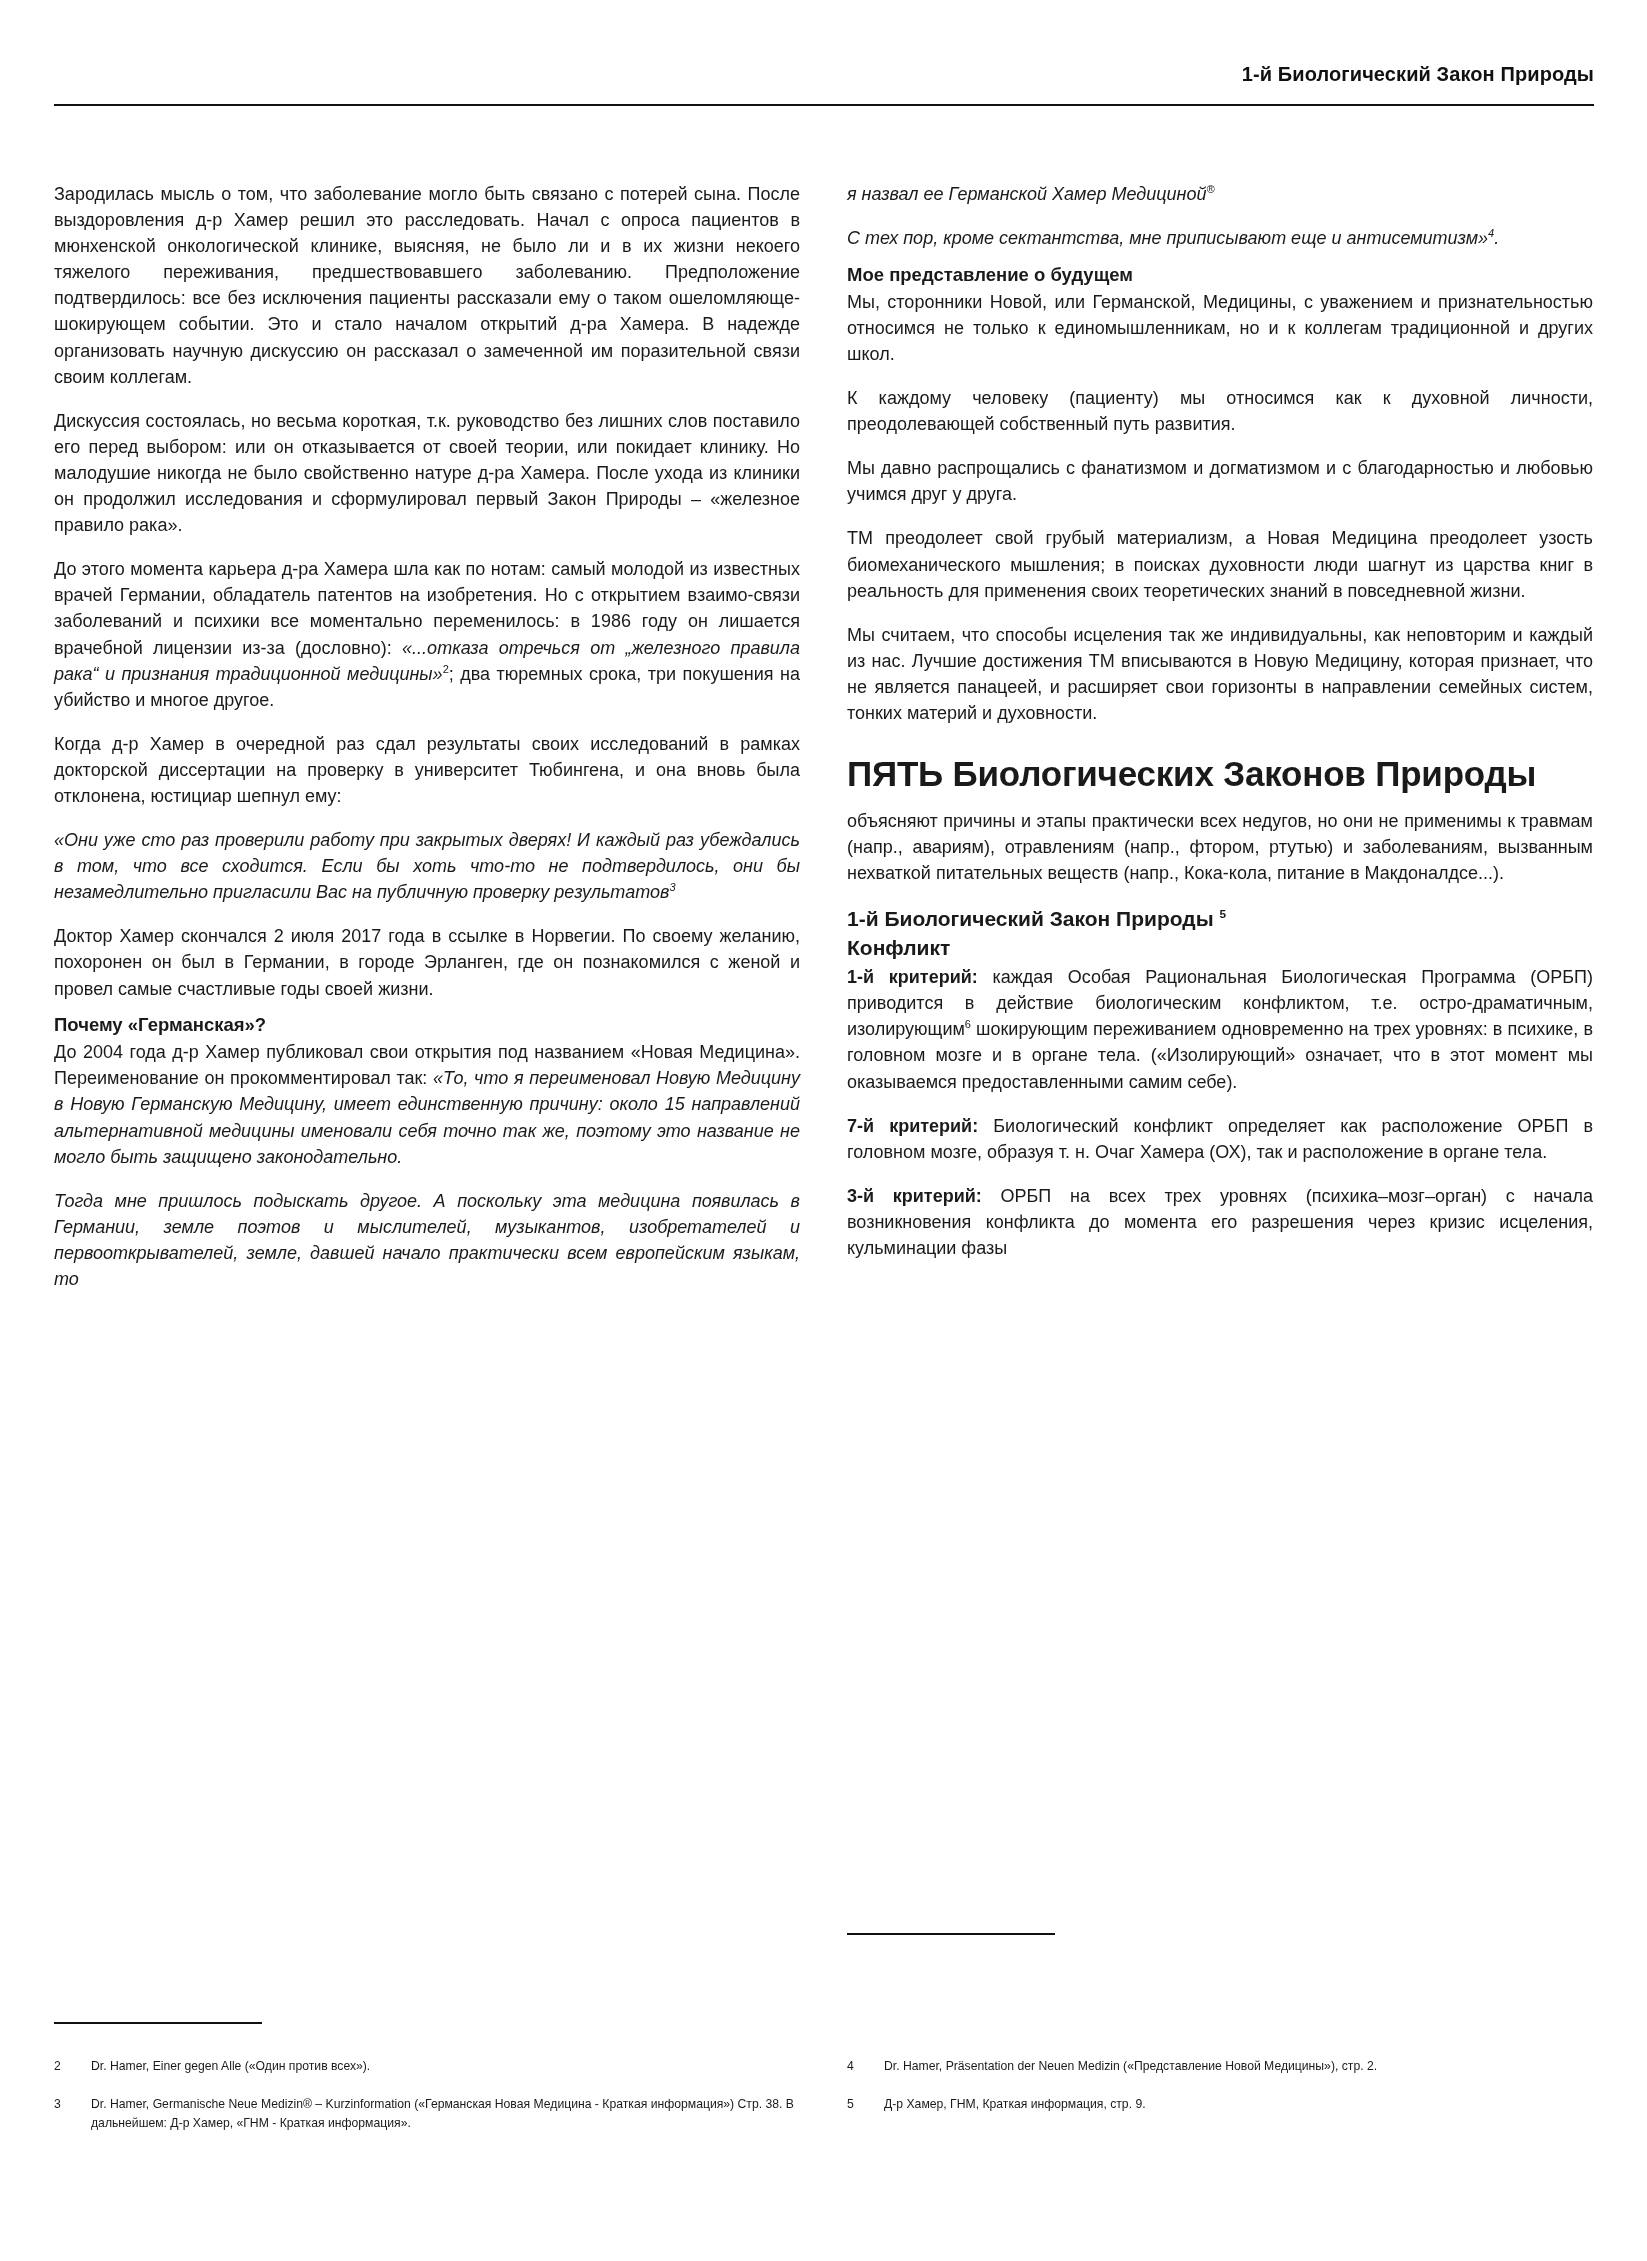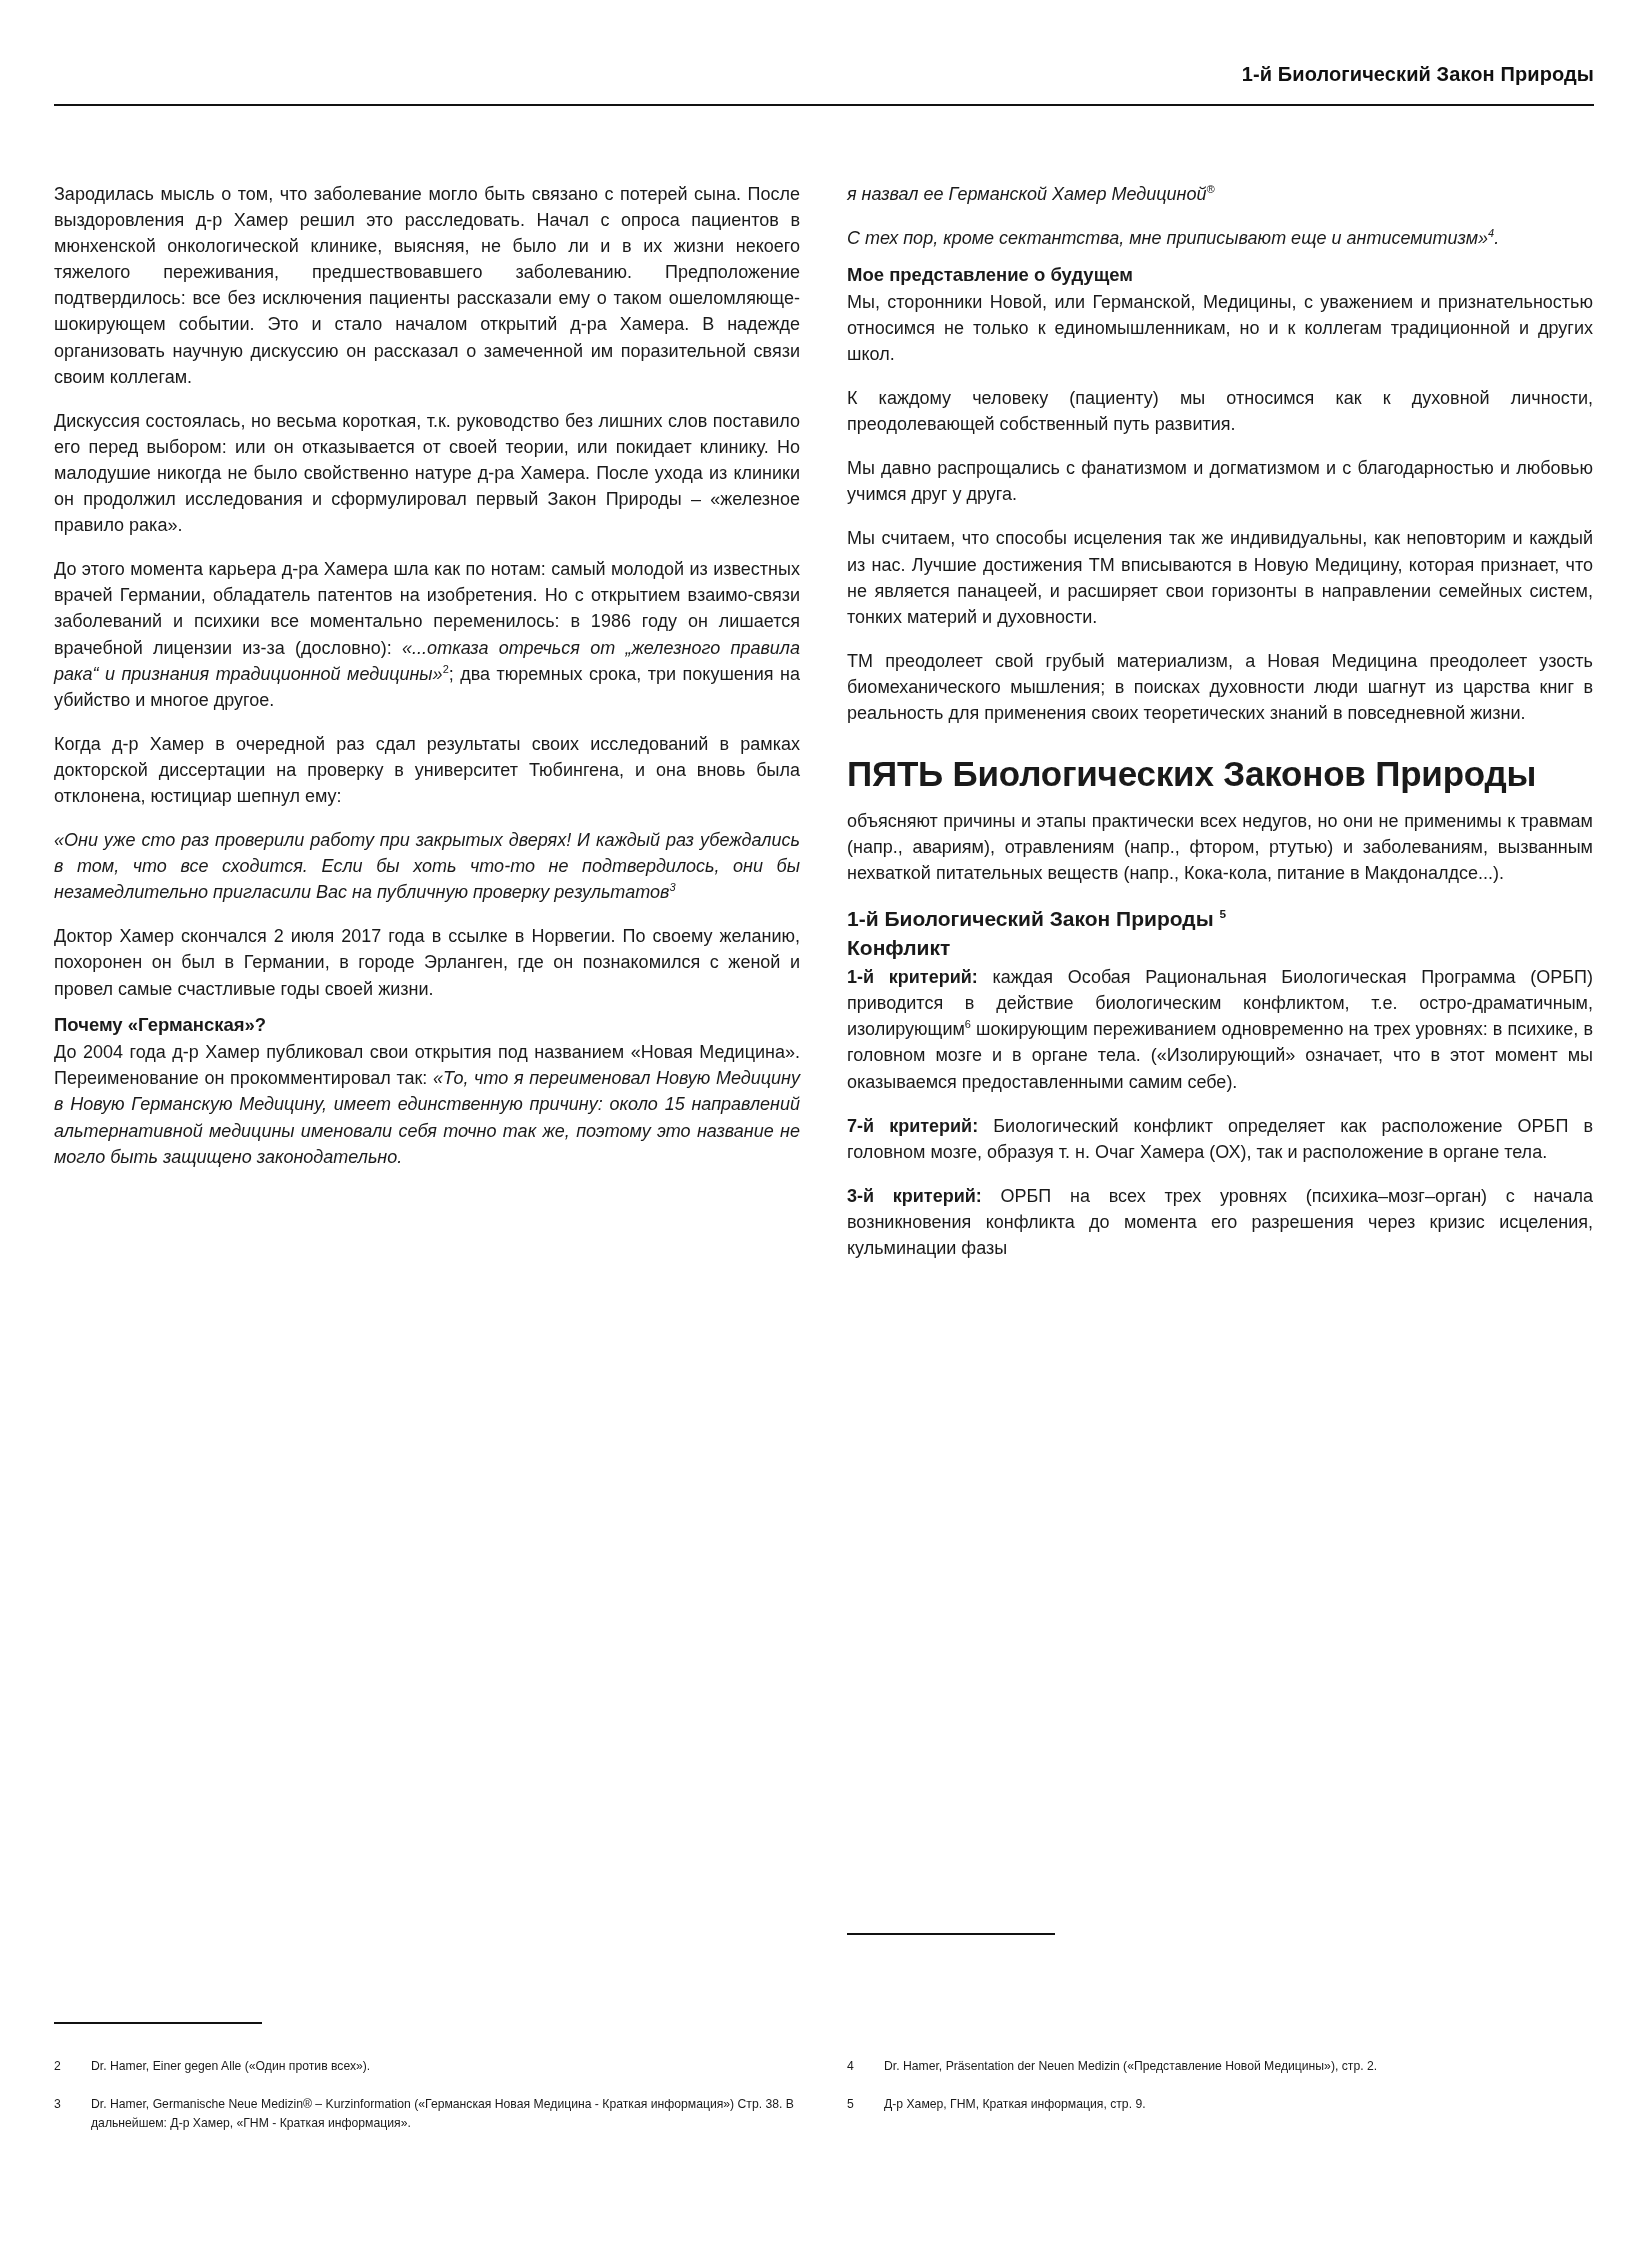--- a/index.html
+++ b/index.html
@@ -165,36 +165,37 @@
       <p class="body">Когда д-р Хамер в очередной раз сдал результаты своих исследований в рамках докторской диссертации на проверку в университет Тюбингена, и она вновь была отклонена, юстициар шепнул ему:</p>
 
       <p class="body italic"><span>«Они уже сто раз проверили работу при закрытых дверях! И каждый раз убеждались в том, что все сходится. Если бы хоть что-то не подтвердилось, они бы незамедлительно пригласили Вас на публичную проверку результатов</span><sup class="fn">3</sup></p>
 
       <p class="body">Доктор Хамер скончался 2 июля 2017 года в ссылке в Норвегии. По своему желанию, похоронен он был в Германии, в городе Эрланген, где он познакомился с женой и провел самые счастливые годы своей жизни.</p>
 
       <h3 class="subhead">Почему «Германская»?</h3>
 
       <p class="body"><span>До 2004 года д-р Хамер публиковал свои открытия под названием «Новая Медицина». Переименование он прокомментировал так: </span><span class="i">«То, что я переименовал Новую Медицину в Новую Германскую Медицину, имеет единственную причину: около 15 направлений альтернативной медицины именовали себя точно так же, поэтому это название не могло быть защищено законодательно.</span></p>
 
+      <p class="body italic">Тогда мне пришлось подыскать другое. А поскольку эта медицина появилась в Германии, земле поэтов и мыслителей, музыкантов, изобретателей и первооткрывателей, земле, давшей начало практически всем европейским языкам, то</p>
 
     </div>
 
     <div class="col">
 
       <p class="body italic"><span>я назвал ее Германской Хамер Медициной</span><sup class="fn">®</sup></p>
 
       <p class="body italic"><span>С тех пор, кроме сектантства, мне приписывают еще и антисемитизм»</span><sup class="fn">4</sup><span>.</span></p>
 
       <h3 class="subhead">Мое представление о будущем</h3>
 
       <p class="body">Мы, сторонники Новой, или Германской, Медицины, с уважением и признательностью относимся не только к единомышленникам, но и к коллегам традиционной и других школ.</p>
       <p class="body">К каждому человеку (пациенту) мы относимся как к духовной личности, преодолевающей собственный путь развития.</p>
       <p class="body">Мы давно распрощались с фанатизмом и догматизмом и с благодарностью и любовью учимся друг у друга.</p>
+      <p class="body">ТМ преодолеет свой грубый материализм, а Новая Медицина преодолеет узость биомеханического мышления; в поисках духовности люди шагнут из царства книг в реальность для применения своих теоретических знаний в повседневной жизни.</p>
       <p class="body">Мы считаем, что способы исцеления так же индивидуальны, как неповторим и каждый из нас. Лучшие достижения ТМ вписываются в Новую Медицину, которая признает, что не является панацеей, и расширяет свои горизонты в направлении семейных систем, тонких материй и духовности.</p>
-      <p class="body">ТМ преодолеет свой грубый материализм, а Новая Медицина преодолеет узость биомеханического мышления; в поисках духовности люди шагнут из царства книг в реальность для применения своих теоретических знаний в повседневной жизни.</p>
 
       <h2 class="bighead">ПЯТЬ Биологических Законов Природы</h2>
 
       <p class="body">объясняют причины и этапы практически всех недугов, но они не применимы к травмам (напр., авариям), отравлениям (напр., фтором, ртутью) и заболеваниям, вызванным нехваткой питательных веществ (напр., Кока-кола, питание в Макдоналдсе...).</p>
 
       <h3 class="lawhead"><span>1-й Биологический Закон Природы</span> <sup>5</sup></h3>
 
       <h3 class="conflicthead">Конфликт</h3>
 
 

